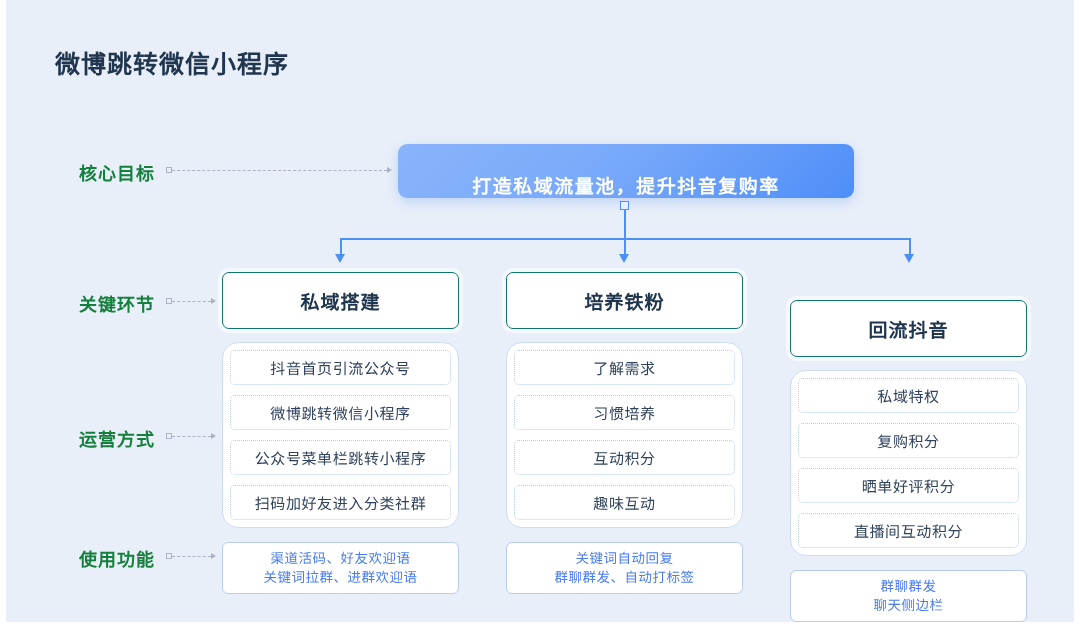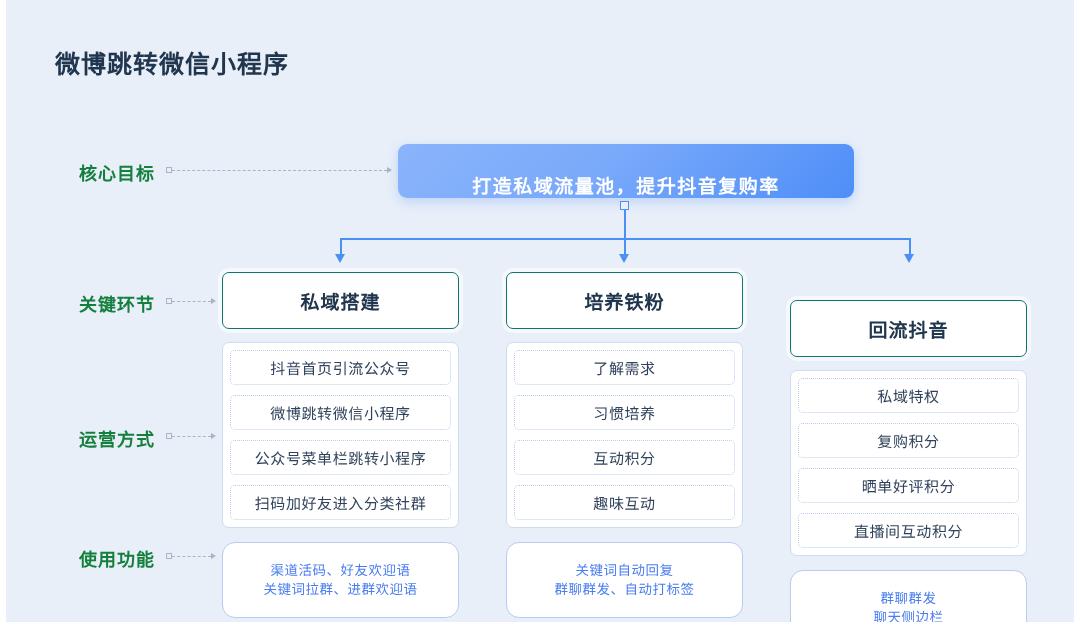--- a/index.html
+++ b/index.html
@@ -133,46 +133,46 @@
   }
   .stage-head .txt{
     font-size:19px;font-weight:700;color:#20354e;letter-spacing:1px;
     white-space:nowrap;
   }
 
   .group-panel{
     margin-top:13px;
     background:#ffffff;
     border:1px solid #cddcf3;
-    border-radius:7px;
+    border-radius:16px;
     padding:7px 7px;
     box-sizing:border-box;
   }
   .tactic{
     height:33px;
     border:1px dotted #b9cdea;
     border-radius:5px;
     background:#ffffff;
     display:flex;align-items:center;justify-content:center;
     margin-bottom:10px;
   }
   .tactic:last-child{margin-bottom:0;}
   .tactic .txt{
     font-size:15px;color:#31435c;letter-spacing:.6px;white-space:nowrap;
   }
 
   .feature-box{
     margin-top:14px;
     min-height:46px;
     border:1px solid #b7ccef;
-    border-radius:13px;
+    border-radius:6px;
     background:#ffffff;
     display:flex;flex-direction:column;
     align-items:center;justify-content:center;
-    padding:18px 4px;
+    padding:6px 4px;
     box-sizing:border-box;
   }
   .feature-box .line{
     font-size:13.5px;
     color:#4a7df0;
     line-height:19px;
     letter-spacing:.5px;
     white-space:nowrap;
   }
 </style>

